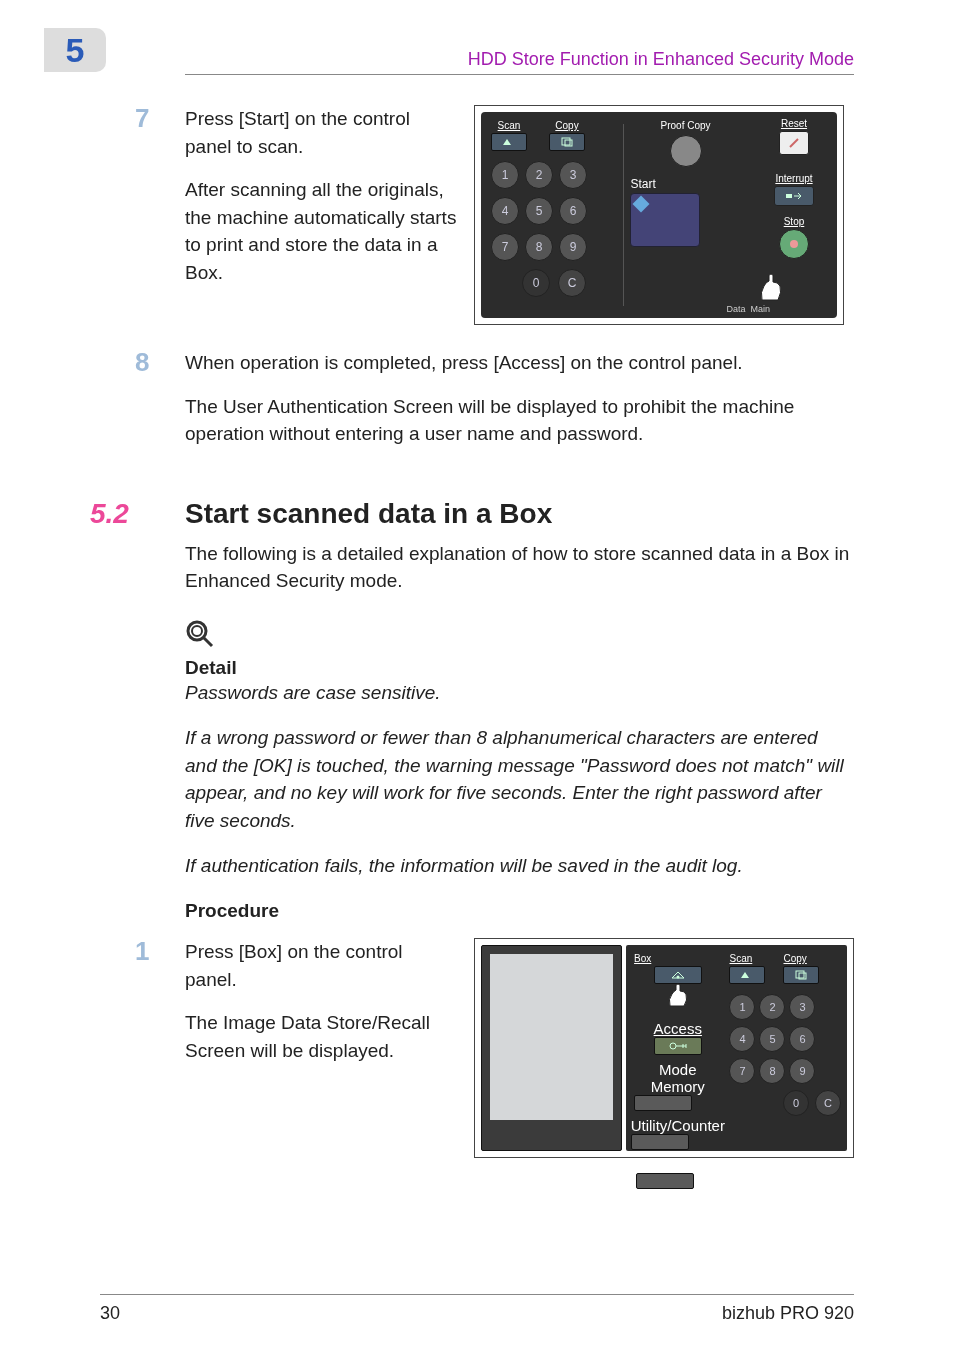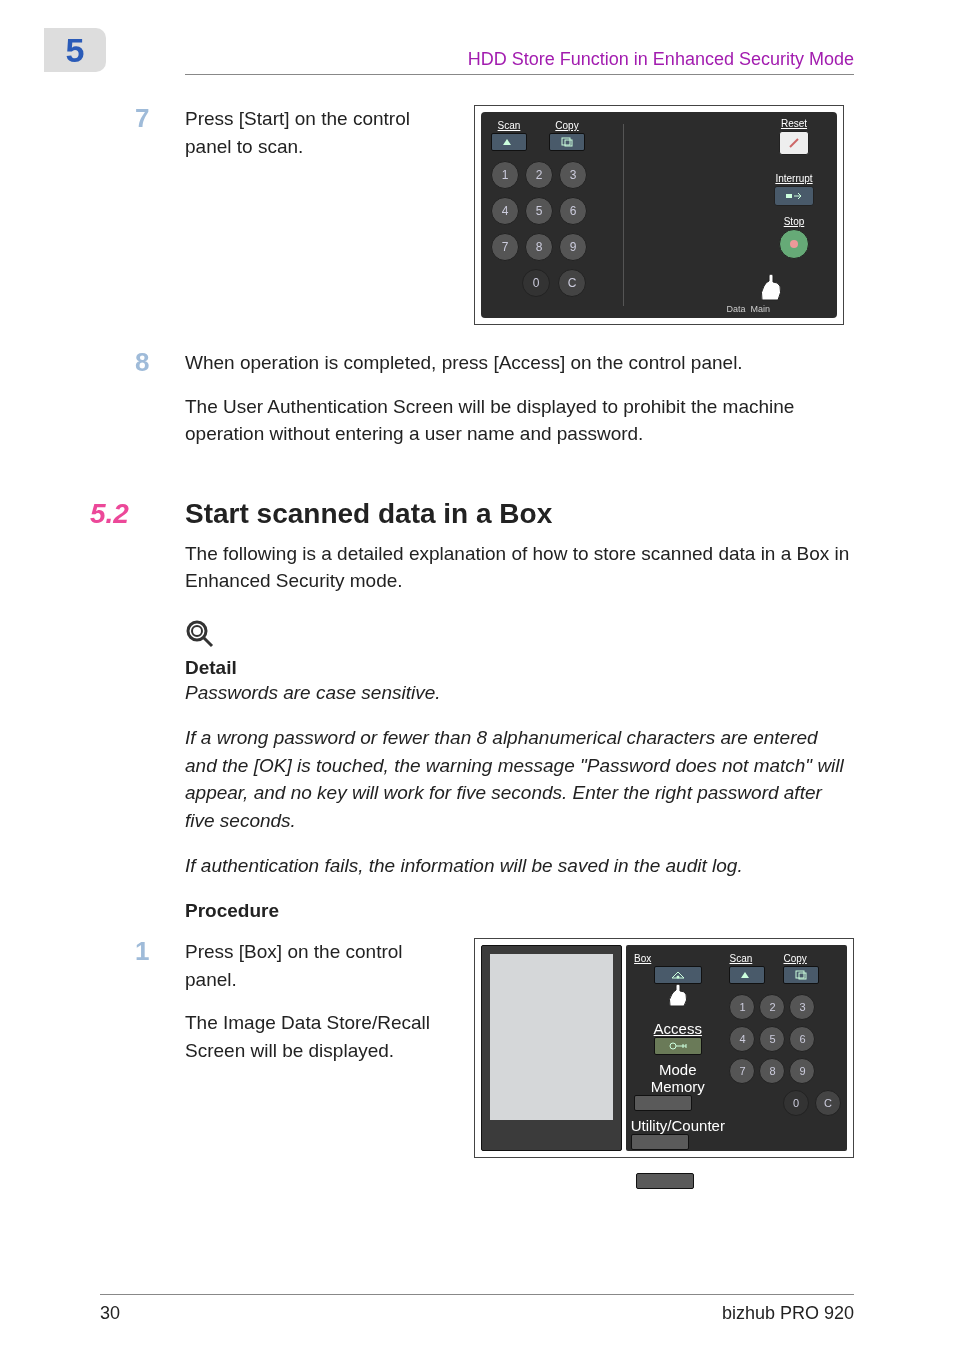--- a/index.html
+++ b/index.html
@@ -206,20 +206,21 @@
   <div class="chap-badge">5</div>
 
   <div class="hdr-line">
     <div class="hdr-text">HDD Store Function in Enhanced Security Mode</div>
   </div>
 
   <div class="row" style="margin-left:35px;">
     <div class="step-num">7</div>
     <div class="step-body" style="max-width:320px;">
       <p>Press [Start] on the control panel to scan.</p>
+      <p>After scanning all the originals, the machine automatically starts to print and store the data in a Box.</p>
     </div>
     <div class="right-illus">
       <div class="panel1">
         <div class="panel1-inner">
           <div class="p1-left">
             <div class="tab-row">
               <div class="tab">
                 <span>Scan</span>
                 <div class="btn">
                   <svg width="16" height="10" viewBox="0 0 16 10">
@@ -248,20 +249,32 @@
               <div class="numkey">8</div>
               <div class="numkey">9</div>
             </div>
             <div class="numpad-bot">
               <div class="numkey" style="background:#333;">0</div>
               <div class="numkey" style="background:#444;">C</div>
             </div>
           </div>
           <div class="p1-mid"></div>
           <div class="p1-right">
+            <div style="display:flex;">
+              <div style="width:55%;">
+                <div class="pc-lbl">Proof Copy</div>
+                <div class="gbtn"></div>
+                <div class="start-block">
+                  <div class="start-lbl">Start</div>
+                  <div class="start-btn">
+                    <div class="diamond"></div>
+                  </div>
+                </div>
+              </div>
+            </div>
             <div class="right-col">
               <div class="reset">
                 <span style="text-decoration:underline;">Reset</span>
                 <div class="rstbtn">
                   <svg width="14" height="14" viewBox="0 0 14 14">
                       <path d="M3 11 L11 3" stroke="#c66" stroke-width="2"></path>
                     </svg>
                 </div>
               </div>
               <div class="interr">

